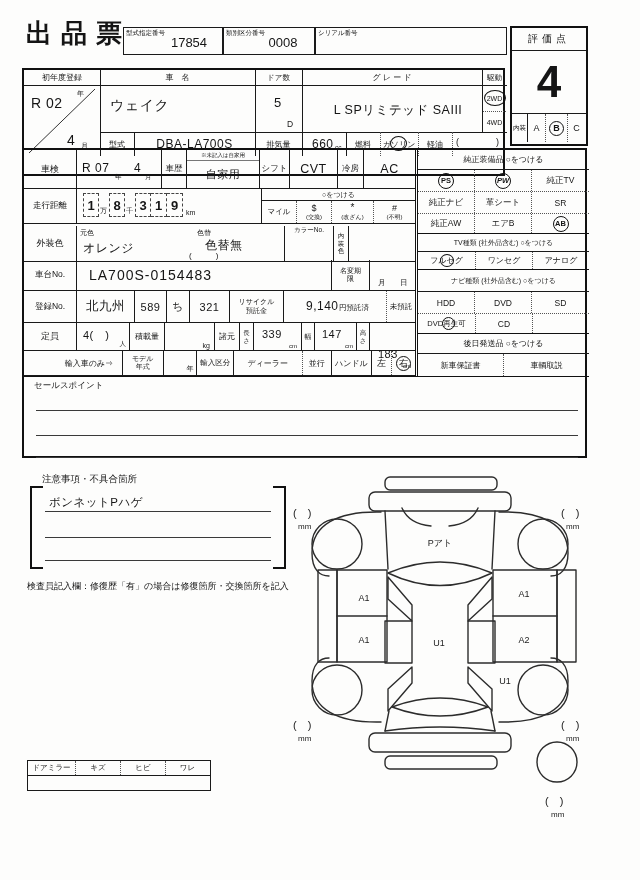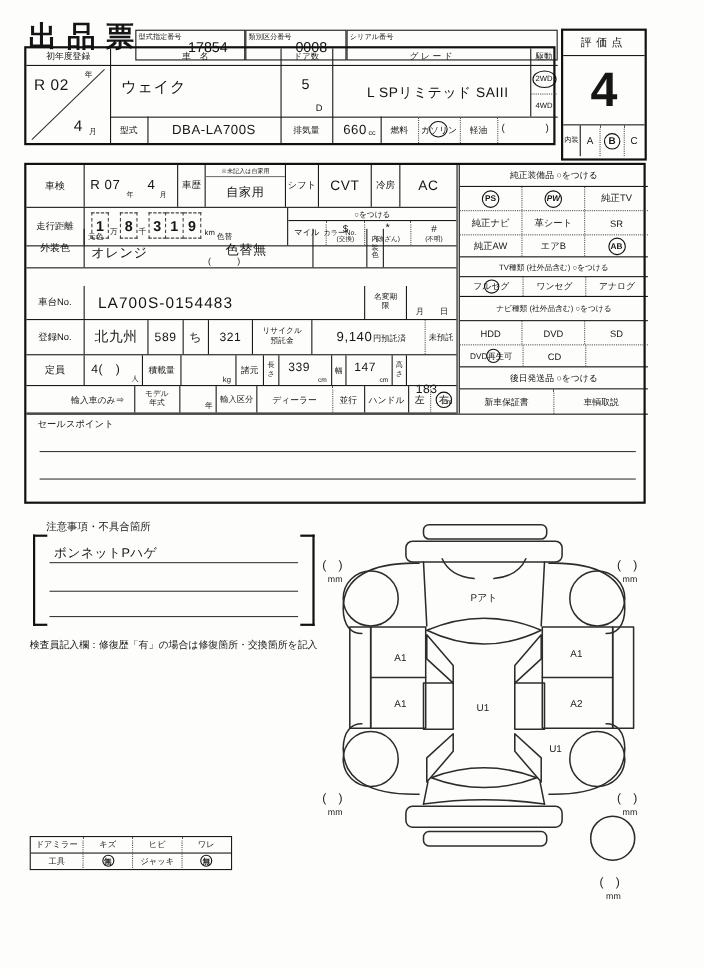--- a/index.html
+++ b/index.html
@@ -52,21 +52,21 @@
     <div style="height:29px;border-top:1.5px solid #1a1a1a;display:flex;">
       <div class="cen vtext" style="width:16px;font-size:6.5px;border-right:1.4px solid #1a1a1a;">内装</div>
       <div class="cen" style="width:18px;font-size:9px;border-right:1px dotted #555;">A</div>
       <div class="cen" style="width:22px;border-right:1px dotted #555;">
         <span class="circ" style="width:15px;height:15px;font-size:9px;font-weight:bold;">B</span>
       </div>
       <div class="cen" style="width:17px;font-size:9px;">C</div>
     </div>
   </div>
 
-  <div class="abs bx2" style="left:22px;top:42px;width:483px;height:90px;">
+  <div class="abs bx2" style="left:22px;top:68px;width:483px;height:108px;">
 
     <div class="abs" style="left:76px;top:0;height:86px;border-left:1.4px solid #1a1a1a;"></div>
     <div class="abs" style="left:231px;top:0;height:86px;border-left:1.4px solid #1a1a1a;"></div>
     <div class="abs" style="left:278px;top:0;height:86px;border-left:1.4px solid #1a1a1a;"></div>
     <div class="abs" style="left:458px;top:0;height:62px;border-left:1.4px solid #1a1a1a;"></div>
     <div class="abs" style="left:0;top:15px;width:483px;border-top:1.4px solid #1a1a1a;"></div>
     <div class="abs" style="left:76px;top:62px;width:407px;border-top:1.4px solid #1a1a1a;"></div>
 
     <div class="abs cen" style="left:0;top:0;width:76px;height:15px;font-size:8px;">初年度登録</div>
     <svg class="abs" style="left:2px;top:17px;" width="72" height="68">
@@ -162,21 +162,21 @@
             <span style="font-size:6px;">(改ざん)</span>
           </div>
           <div class="cen col" style="width:42px;border-left:1px dotted #555;">
             <span style="font-size:9px;">#</span>
             <span style="font-size:6px;">(不明)</span>
           </div>
         </div>
       </div>
     </div>
 
-    <div class="row" style="left:0;top:58px;width:391px;height:36px;border-bottom:1.4px solid #1a1a1a;">
+    <div class="row" style="left:0;top:76px;width:391px;height:36px;border-bottom:1.4px solid #1a1a1a;">
       <div class="cell cen" style="width:53px;font-size:9px;">外装色</div>
       <div class="cell" style="width:208px;">
         <span class="abs" style="left:3px;top:2px;font-size:7px;">元色</span>
         <span class="abs hw" style="left:6px;top:14px;font-size:12px;">オレンジ</span>
         <span class="abs" style="left:120px;top:2px;font-size:7px;">色替</span>
         <span class="abs hw" style="left:128px;top:11px;font-size:12px;">色替無</span>
         <span class="abs" style="left:112px;top:24px;font-size:8px;">(　　　)</span>
       </div>
       <div class="cell col" style="width:49px;gap:45px;">
         <div class="cen" style="height:13px;font-size:6.5px;">カラーNo.</div>
@@ -386,25 +386,15 @@
     <text x="266" y="352" font-size="8">mm</text>
   </svg>
 
   <div class="abs bx" style="left:27px;top:760px;width:184px;height:31px;">
     <div style="display:flex;height:15px;border-bottom:1px solid #1a1a1a;">
       <div class="cen" style="width:48px;font-size:7.5px;border-right:1px dotted #555;">ドアミラー</div>
       <div class="cen" style="width:45px;font-size:7.5px;border-right:1px dotted #555;">キズ</div>
       <div class="cen" style="width:45px;font-size:7.5px;border-right:1px dotted #555;">ヒビ</div>
       <div class="cen" style="width:43px;font-size:7.5px;">ワレ</div>
     </div>
-    <div style="display:flex;height:13px;">
-      <div class="cen" style="width:48px;font-size:7.5px;border-right:1px dotted #555;">工具</div>
-      <div class="cen" style="width:45px;border-right:1px dotted #555;">
-        <span class="circ" style="width:11px;height:11px;font-size:7px;font-weight:bold;">無</span>
-      </div>
-      <div class="cen" style="width:45px;font-size:7.5px;border-right:1px dotted #555;">ジャッキ</div>
-      <div class="cen" style="width:43px;">
-        <span class="circ" style="width:11px;height:11px;font-size:7px;font-weight:bold;">無</span>
-      </div>
-    </div>
   </div>
 
 </div>
 
 </body></html>

